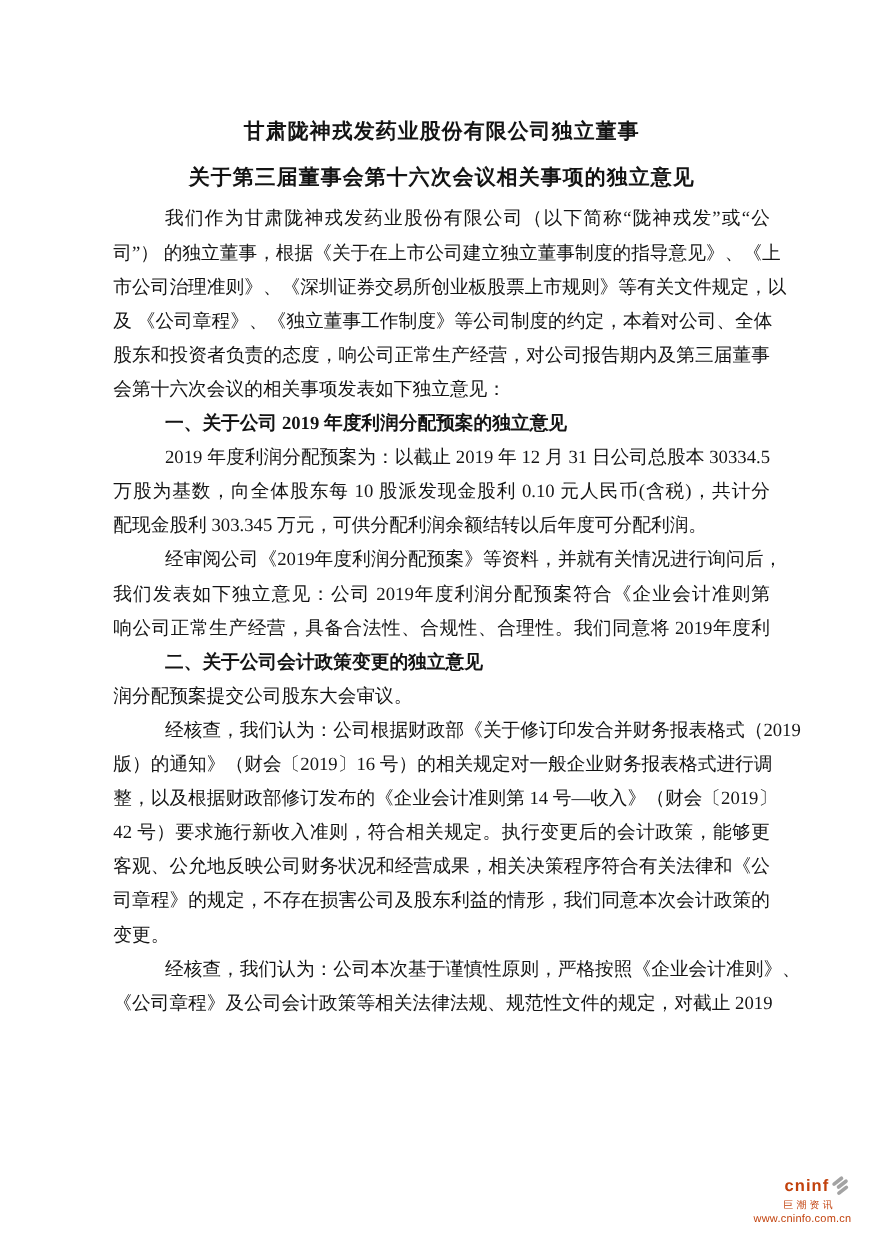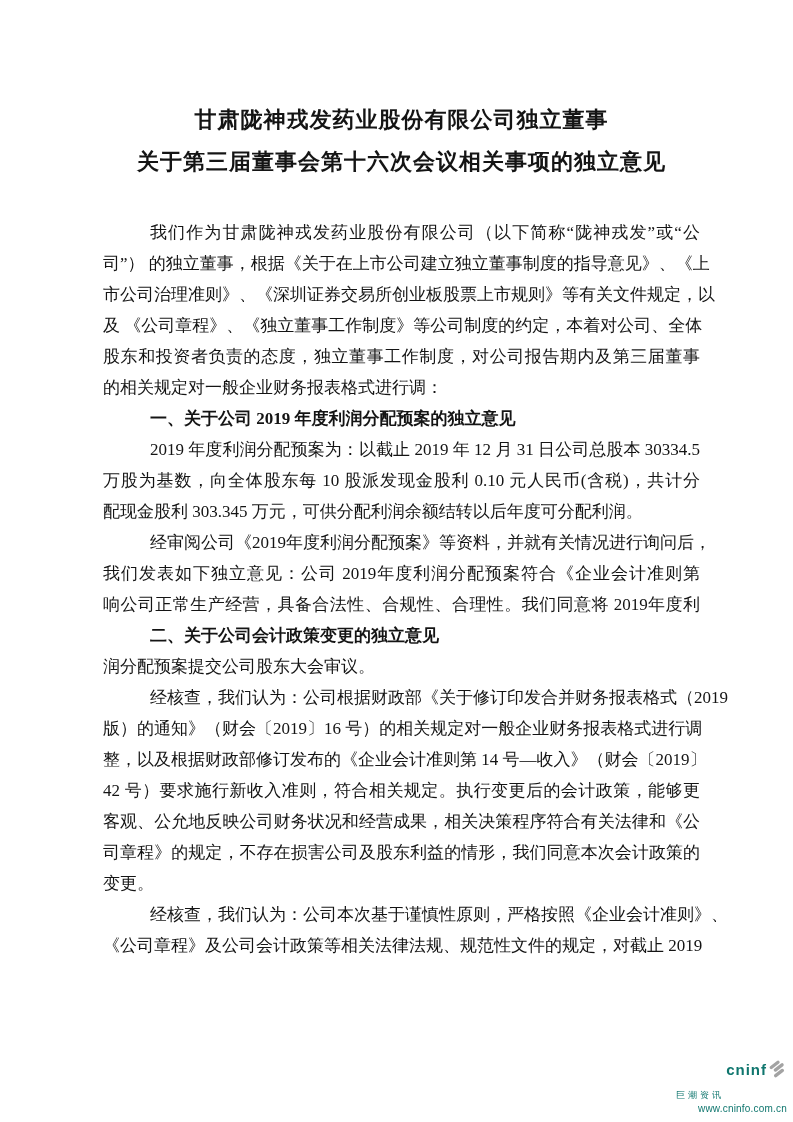--- a/index.html
+++ b/index.html
@@ -12,68 +12,69 @@
     font-family:"Liberation Serif","DejaVu Serif",serif;
     color:#141414;
   }
   .content{
     position:absolute;
     left:103px;
     top:99px;
     width:597px;
   }
   .title-line{
-    font-size:22px;
+    font-size:19px;
     font-weight:bold;
     text-align:center;
     line-height:42px;
     height:42px;
     white-space:nowrap;
     letter-spacing:1px;
   }
-  .body-block{margin-top:34px;}
+  .body-block{}
   .line{
     font-size:17px;
     line-height:31px;
     height:31px;
     white-space:nowrap;
     text-align:left;
   }
   .full{
     text-align:justify;
     text-align-last:justify;
   }
   .indent{padding-left:47px;}
   .heading{
     font-weight:bold;
     padding-left:47px;
   }
   .footer-logo{
     position:absolute;
-    right:6px;
+    right:19px;
     bottom:8px;
-    color:#0f766e;
+    text-align:right;
+    color:#c2410c;
     font-family:"Liberation Sans","DejaVu Sans",sans-serif;
     line-height:1.1;
   }
   .brand-row{
     display:flex;
     justify-content:flex-end;
     align-items:center;
     gap:1px;
   }
   .brand-text{
     font-size:15px;
     font-weight:bold;
     letter-spacing:1px;
   }
   .brand-cn{
     font-size:9px;
     letter-spacing:3px;
-    margin-top:10px;
+    margin-top:0;
     margin-right:14px;
   }
   .brand-url{
     font-size:10px;
     margin-top:2px;
     letter-spacing:0.2px;
     margin-left:22px;
   }
   .swirl{display:inline-block;}
 </style>
@@ -86,22 +87,22 @@
 
     <div class="title-line">甘肃陇神戎发药业股份有限公司独立董事</div>
     <div class="title-line">关于第三届董事会第十六次会议相关事项的独立意见</div>
 
     <div class="body-block">
 
       <div class="line full indent">我们作为甘肃陇神戎发药业股份有限公司（以下简称“陇神戎发”或“公</div>
       <div class="line full">司”） 的独立董事，根据《关于在上市公司建立独立董事制度的指导意见》、《上</div>
       <div class="line full">市公司治理准则》、《深圳证券交易所创业板股票上市规则》等有关文件规定，以</div>
       <div class="line full">及 《公司章程》、《独立董事工作制度》等公司制度的约定，本着对公司、全体</div>
-      <div class="line full">股东和投资者负责的态度，独立董事工作制度，对公司报告期内及第三届董事</div>
-      <div class="line">的相关规定对一般企业财务报表格式进行调：</div>
+      <div class="line full">股东和投资者负责的态度，响公司正常生产经营，对公司报告期内及第三届董事</div>
+      <div class="line">会第十六次会议的相关事项发表如下独立意见：</div>
 
       <div class="line heading">一、关于公司 2019 年度利润分配预案的独立意见</div>
 
       <div class="line full indent">2019 年度利润分配预案为：以截止 2019 年 12 月 31 日公司总股本 30334.5</div>
       <div class="line full">万股为基数，向全体股东每 10 股派发现金股利 0.10 元人民币(含税)，共计分</div>
       <div class="line">配现金股利 303.345 万元，可供分配利润余额结转以后年度可分配利润。</div>
 
       <div class="line full indent">经审阅公司《2019年度利润分配预案》等资料，并就有关情况进行询问后，</div>
       <div class="line full">我们发表如下独立意见：公司 2019年度利润分配预案符合《企业会计准则第</div>
       <div class="line full">响公司正常生产经营，具备合法性、合规性、合理性。我们同意将 2019年度利</div>

